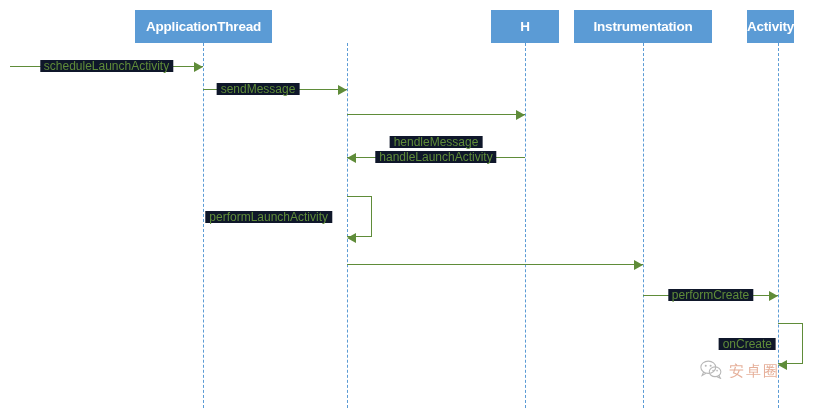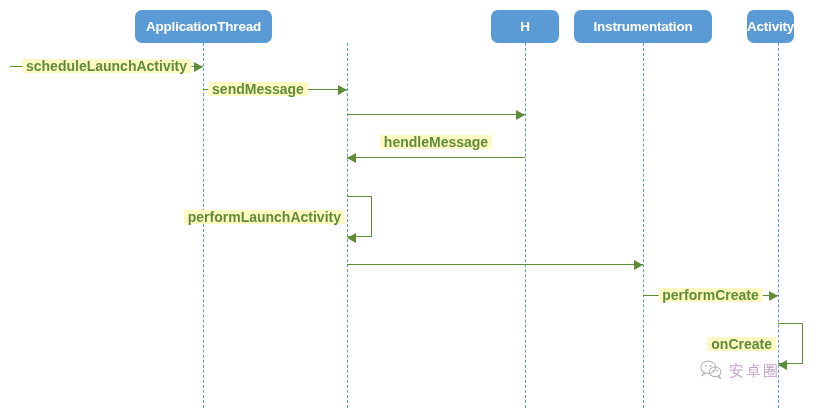--- a/index.html
+++ b/index.html
@@ -22,42 +22,40 @@
     background: #5B9BD5;
     color: #ffffff;
     font-weight: bold;
     font-size: 13.5px;
     letter-spacing: -0.2px;
     display: flex;
     align-items: center;
     justify-content: center;
     box-sizing: border-box;
     white-space: nowrap;
-    border-radius: 7px;
   }
   .lifeline {
     position: absolute;
     width: 0;
     border-left: 1.6px dashed #5B9BD5;
   }
   .msg-line {
     position: absolute;
     height: 0;
     border-top: 1.4px solid #5F8C39;
   }
   .msg-label {
     position: absolute;
     color: #5F8C39;
-    font-size: 14px;
-    background: #fef9c3;
+    font-size: 12px;
+    background: #0f172a;
     padding: 0 4px;
     white-space: nowrap;
     transform: translate(-50%, -50%);
     line-height: 1;
-    font-weight: bold;
   }
   .msg-label.left-of {
     transform: translate(-100%, -50%);
   }
   .arrow-head {
     position: absolute;
     width: 0;
     height: 0;
     border-top: 5px solid transparent;
     border-bottom: 5px solid transparent;
@@ -77,21 +75,21 @@
   }
   .watermark {
     position: absolute;
     display: flex;
     align-items: center;
     gap: 7px;
     opacity: 0.42;
   }
   .watermark-text {
     font-size: 15px;
-    color: #701a75;
+    color: #c2410c;
     letter-spacing: 2px;
     white-space: nowrap;
   }
 </style>
 </head>
 <body>
 
 <div id="diagram">
     <div class="lifeline" style="left: 203px; top: 43px; height: 365px;"></div>
     <div class="lifeline" style="left: 347px; top: 43px; height: 365px;"></div>
@@ -102,28 +100,29 @@
     <div class="arrow-head right" style="top: 61.7px; left: 194px;"></div>
     <div class="msg-label" style="left: 106.5px; top: 66px;">scheduleLaunchActivity</div>
     <div class="msg-line" style="left: 203px; top: 89px; width: 144px;"></div>
     <div class="arrow-head right" style="top: 84.7px; left: 338px;"></div>
     <div class="msg-label" style="left: 258px; top: 89px;">sendMessage</div>
     <div class="msg-line" style="left: 347px; top: 114px; width: 178px;"></div>
     <div class="arrow-head right" style="top: 109.7px; left: 516px;"></div>
     <div class="msg-label" style="left: 436px; top: 114px; margin-top: 28px;">hendleMessage</div>
     <div class="msg-line" style="left: 347px; top: 157px; width: 178px;"></div>
     <div class="arrow-head left" style="top: 152.7px; left: 347px;"></div>
+    <div class="msg-label" style="left: 436px; top: 157px;">handleLaunchActivity</div>
     <div class="msg-line" style="left: 347px; top: 264px; width: 296px;"></div>
     <div class="arrow-head right" style="top: 259.7px; left: 634px;"></div>
     <div class="msg-line" style="left: 643px; top: 295px; width: 135px;"></div>
     <div class="arrow-head right" style="top: 290.7px; left: 769px;"></div>
     <div class="msg-label" style="left: 710.5px; top: 295px; text-align: right;">performCreate</div>
     <div class="self-loop" style="left: 347px; top: 196px; width: 25px; height: 41px;"></div>
     <div class="arrow-head left" style="left: 347px; top: 232.7px;"></div>
-    <div class="msg-label left-of" style="left: 345px; top: 216.5px; text-align: right;">performLaunchActivity</div>
+    <div class="msg-label left-of" style="left: 332px; top: 216.5px; text-align: right;">performLaunchActivity</div>
     <div class="self-loop" style="left: 778px; top: 323px; width: 25px; height: 41px;"></div>
     <div class="arrow-head left" style="left: 778px; top: 359.7px;"></div>
     <div class="msg-label left-of" style="left: 776px; top: 343.5px;">onCreate</div>
     <div class="lifeline-head" style="left: 135px; top: 10px; width: 137px; height: 33px;">
       <span>ApplicationThread</span>
     </div>
     <div class="lifeline-head" style="left: 491px; top: 10px; width: 68px; height: 33px;">
       <span>H</span>
     </div>
     <div class="lifeline-head" style="left: 574px; top: 10px; width: 138px; height: 33px;">

